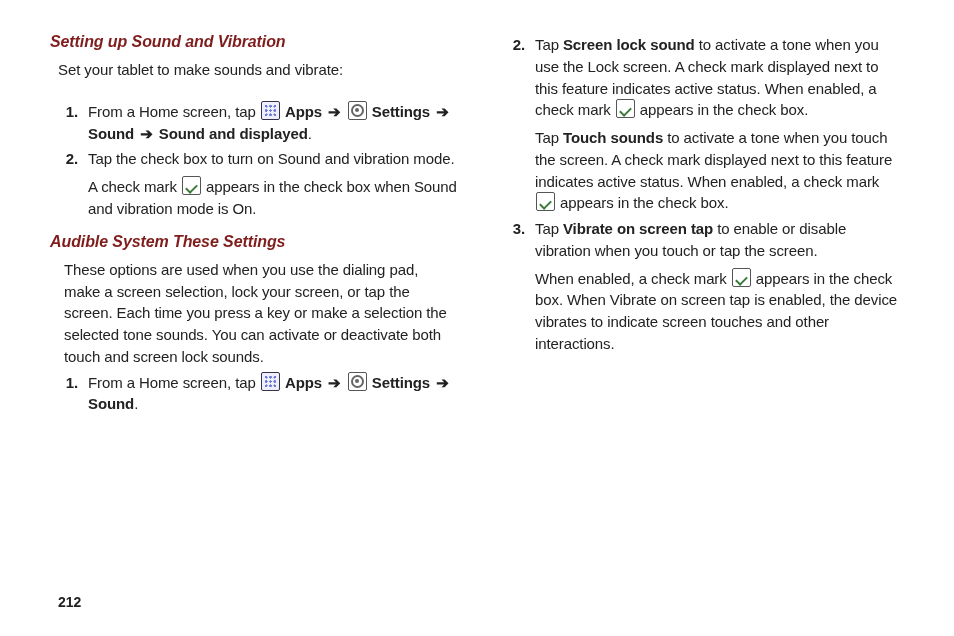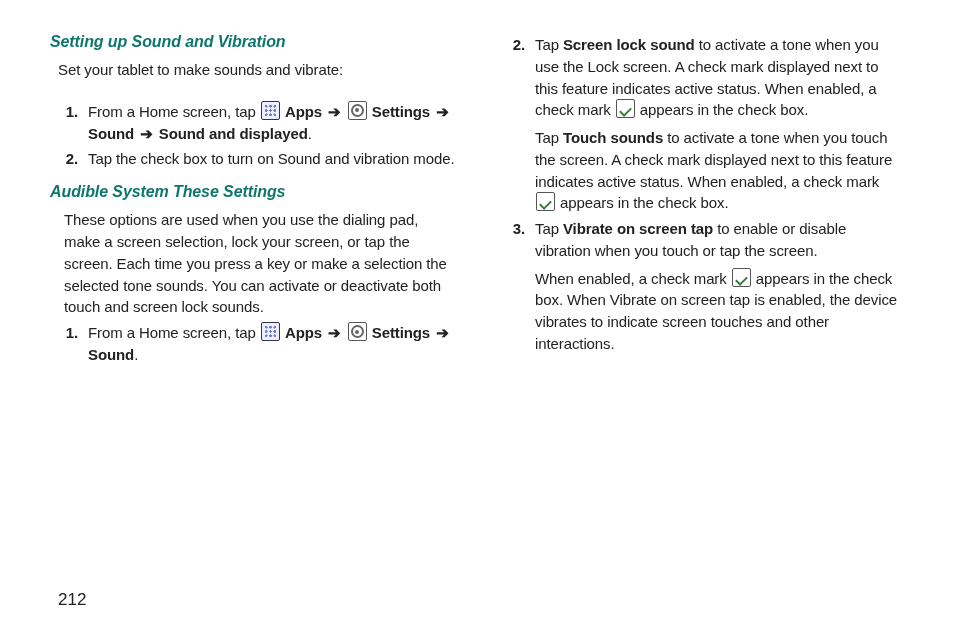--- a/index.html
+++ b/index.html
@@ -23,21 +23,21 @@
     gap: 40px;
   }
   .col {
     flex: 1;
     min-width: 0;
     font-size: 15px;
     line-height: 1.45;
     letter-spacing: -0.1px;
   }
   .heading-blue {
-    color: #0f766e;
+    color: #7f1d1d;
     font-style: italic;
     font-weight: bold;
     font-size: 16px;
     margin: 0 0 6px 0;
   }
   .intro {
     margin: 0 0 20px 8px;
   }
   .desc {
     margin: 4px 0 4px 14px;
@@ -117,21 +117,22 @@
     left: 3px; top: 7px;
     width: 9px; height: 5px;
     border-left: 2px solid #3a7a3a;
     border-bottom: 2px solid #3a7a3a;
     transform: rotate(-45deg);
   }
   .page-number {
     position: absolute;
     bottom: 26px;
     left: 58px;
-    font-size: 17px;
+    font-size: 14px;
+    font-weight: bold;
   }
 </style>
 </head>
 <body>
 
 <div class="page">
   <div class="cols">
 
     <div class="col">
 
@@ -153,20 +154,25 @@
               <span class="b">Sound</span>
               <span class="arrow">➔</span>
               <span class="b">Sound and displayed</span><span>.</span>
             </p>
           </div>
         </li>
         <li>
           <span class="num">2.</span>
           <div class="body">
             <p>Tap the check box to turn on Sound and vibration mode.</p>
+            <p>
+              <span>A check mark </span>
+              <span class="ico check"></span>
+              <span> appears in the check box when Sound and vibration mode is On.</span>
+            </p>
           </div>
         </li>
       </ol>
 
       <div class="heading-blue" style="margin-top:10px">Audible System These Settings</div>
       <p class="desc">These options are used when you use the dialing pad, make a screen selection, lock your screen, or tap the screen. Each time you press a key or make a selection the selected tone sounds. You can activate or deactivate both touch and screen lock sounds.</p>
 
       <ol class="steps">
         <li>
           <span class="num">1.</span>

